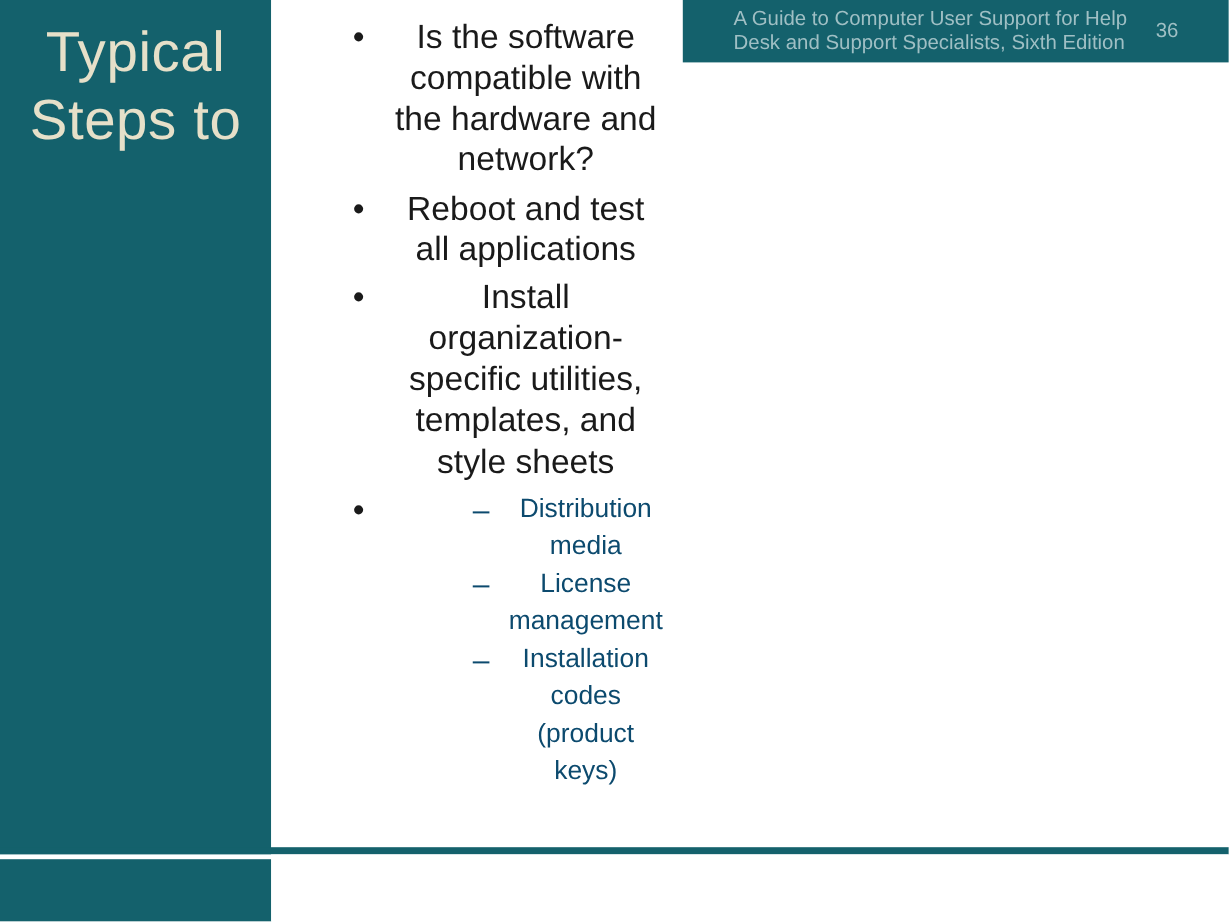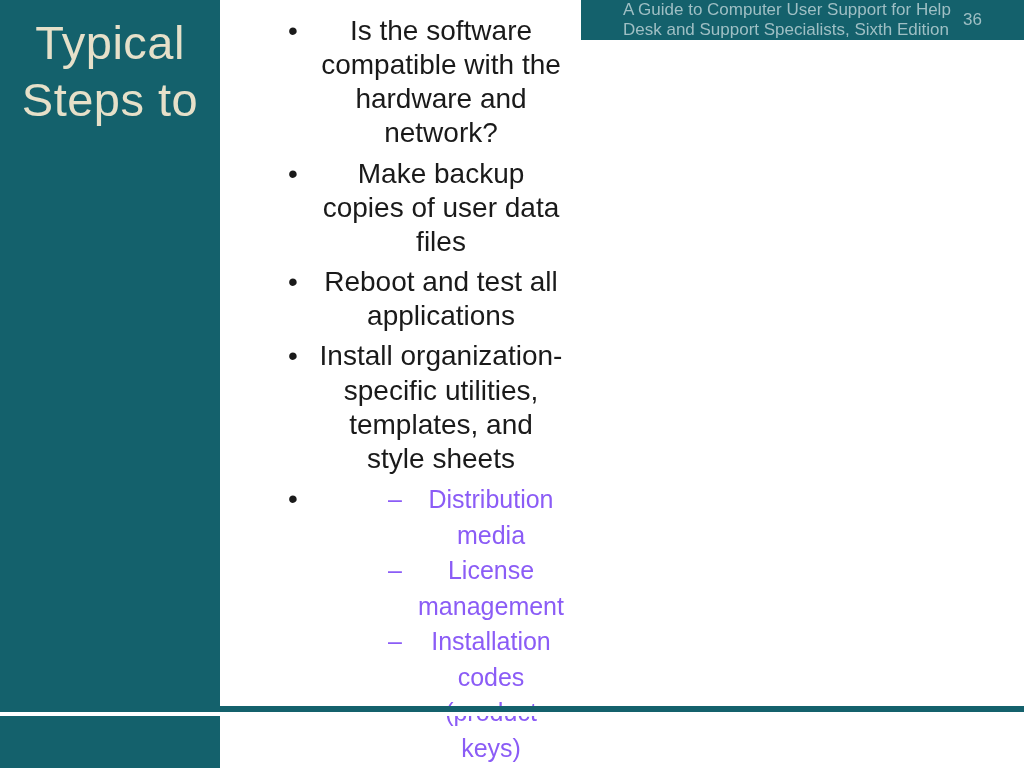--- a/index.html
+++ b/index.html
@@ -4,39 +4,38 @@
 <style>
   * { margin: 0; padding: 0; box-sizing: border-box; }
   html, body { width: 1024px; height: 768px; overflow: hidden; font-family: "Segoe UI", "Helvetica Neue", Arial, sans-serif; background: #ffffff; }
   .slide { width: 1024px; height: 768px; position: relative; display: flex; flex-direction: row; }
   .title-band { background: #14616c; color: #e6e0c9; text-align: center; padding: 14px 20px 18px 20px; font-size: 47px; font-weight: 400; line-height: 1.22; letter-spacing: 0.5px; }
   .body-area { flex: 1; background: #ffffff; padding: 14px 17px 0 40px; color: #1a1a1a; text-align: center; }
   ul.main { list-style: none; }
   ul.main > li { position: relative; padding-left: 58px; font-size: 28px; line-height: 1.22; margin-bottom: 6px; }
   ul.main > li::before { content: "•"; position: absolute; left: 28px; top: 0; font-size: 28px; }
   ul.sub { list-style: none; margin-top: 2px; }
-  ul.sub > li { position: relative; padding-left: 100px; font-size: 25px; line-height: 1.42; color: #8b5cf6; }
+  ul.sub > li { position: relative; padding-left: 100px; font-size: 22px; line-height: 1.42; color: #0c4a6e; }
   ul.sub > li::before { content: "–"; position: absolute; left: 70px; top: 0; font-size: 25px; }
-  .footer-band { background: #14616c; color: #9fbfc4; height: 40px; display: flex; align-items: center; justify-content: space-between; padding: 0 42px 0 42px; font-size: 17px; }
+  .footer-band { background: #14616c; color: #9fbfc4; height: 52px; display: flex; align-items: center; justify-content: space-between; padding: 0 42px 0 42px; font-size: 17px; }
   .footer-divider { position: absolute; left: 0; right: 0; bottom: 52px; height: 4px; background: #ffffff; }
   .pre-footer-gap { position: absolute; left: 0; right: 0; bottom: 56px; height: 6px; background: #14616c; }
 </style>
 </head>
 <body>
 
 <div class="slide">
 
   <div class="title-band">
     <div>Typical Steps to</div>
   </div>
 
   <div class="body-area">
     <ul class="main">
       <li><span>Is the software compatible with the hardware and network?</span></li>
-      <li><span>Make backup copies of user data files</span></li>
       <li><span>Reboot and test all applications</span></li>
       <li><span>Install organization-specific utilities, templates, and style sheets</span></li>
       <li>
         <ul class="sub">
           <li><span>Distribution media</span></li>
           <li><span>License management</span></li>
           <li><span>Installation codes (product keys)</span></li>
         </ul>
       </li>
     </ul>

